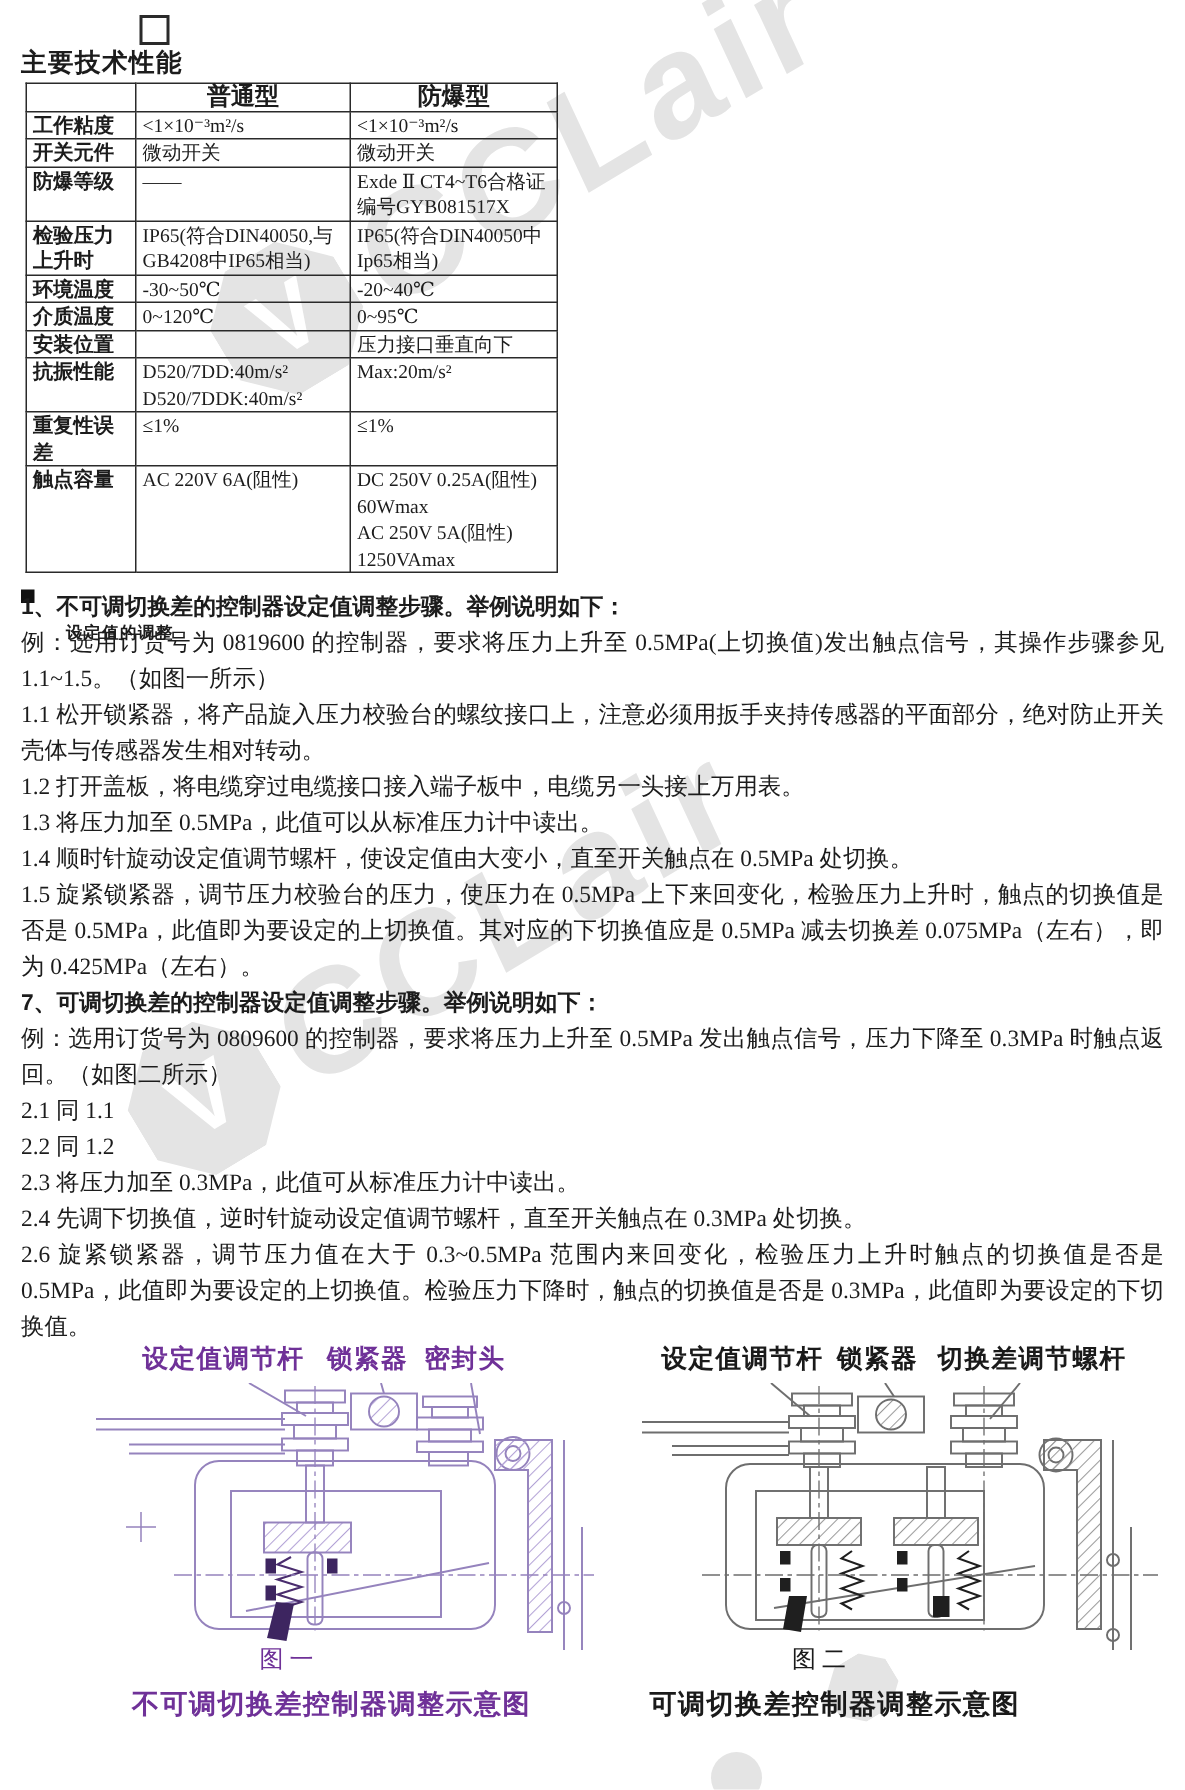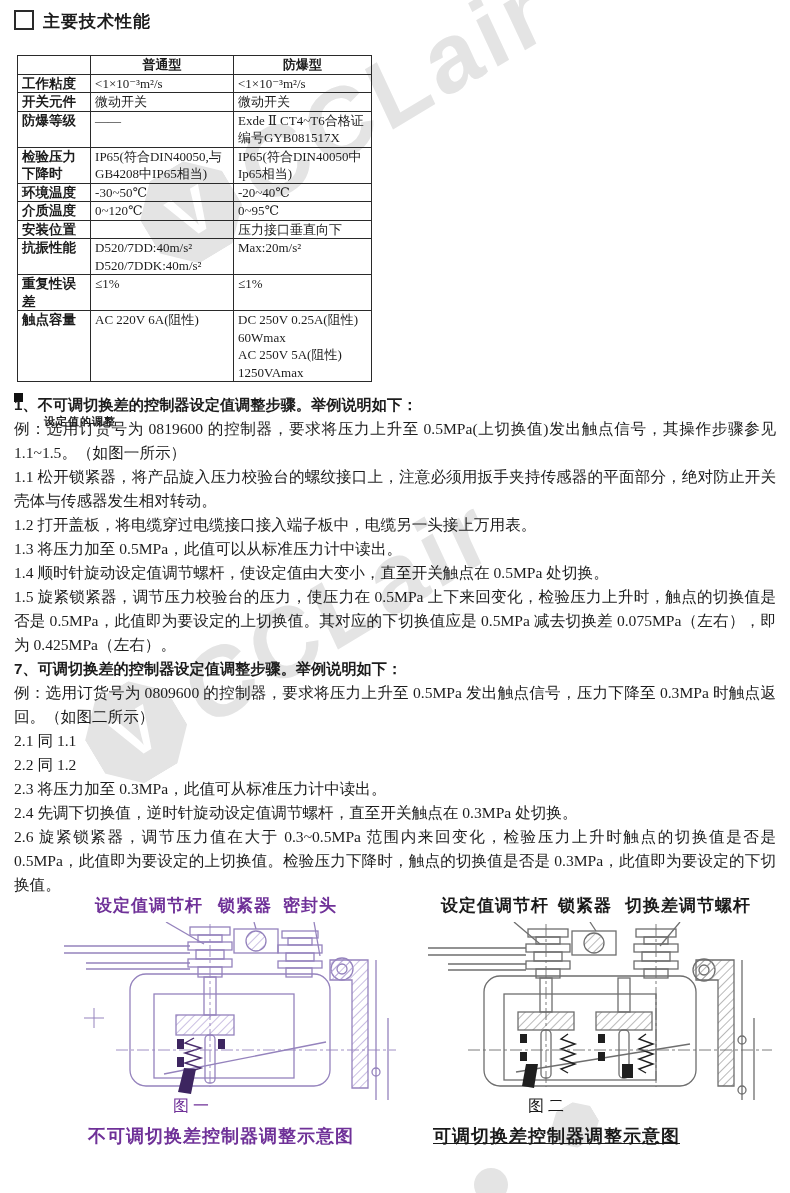--- a/index.html
+++ b/index.html
@@ -13,30 +13,30 @@
   .wm-text{font-family:"Liberation Sans","DejaVu Sans",sans-serif;font-weight:700;
            font-size:96px;letter-spacing:5px;color:#e4e4e4;transform:skewX(-6deg);}
   .wm-logo{width:96px;height:96px;background:#e4e4e4;flex:0 0 auto;
            clip-path:polygon(30% 0,70% 0,100% 30%,100% 70%,70% 100%,30% 100%,0 70%,0 30%);
            display:flex;align-items:center;justify-content:center;}
   .wm-logo span{color:#ffffff;font-family:"Liberation Sans","DejaVu Sans",sans-serif;
                 font-weight:700;font-size:62px;}
   .wm-frag{position:absolute;background:#e4e4e4;z-index:1;pointer-events:none;}
 
   
-  .hdr{position:absolute;left:14px;top:10px;z-index:2;display:flex;align-items:flex-start;}
+  .hdr{position:absolute;left:14px;top:10px;z-index:2;display:flex;align-items:flex-end;flex-direction:column;}
   .chk{width:16px;height:16px;border:2px solid #2a2a2a;background:#fff;margin-right:9px;}
   .hdr-title{font-size:17px;font-weight:700;letter-spacing:1px;}
 
   
   table.spec{position:absolute;left:17px;top:55px;width:355px;border-collapse:collapse;z-index:2;
              font-size:13px;line-height:17.5px;}
   table.spec th,table.spec td{border:1px solid #2a2a2a;padding:0 4px;vertical-align:top;text-align:left;}
   table.spec thead th{text-align:center;font-family:Liberation Serif, serif;
-                      font-weight:700;font-size:13px;}
+                      font-weight:700;font-size:16px;}
   table.spec th.rl{font-family:"Liberation Sans","DejaVu Sans",sans-serif;font-weight:700;
                    font-size:13.5px;width:66px;}
   table.spec col.c1{width:71px;} table.spec col.c2{width:144px;} table.spec col.c3{width:140px;}
 
   
   .sec2{position:absolute;left:14px;top:366px;z-index:2;display:flex;align-items:center;}
   .sqb{width:9px;height:9px;background:#111;margin-right:21px;}
   .sec2-title{font-size:11px;font-weight:700;letter-spacing:1px;margin-top:48px;}
 
   
@@ -49,21 +49,21 @@
   .fig{position:absolute;top:894px;width:362px;height:266px;z-index:2;}
   .fig1{left:58px;} .fig2{left:428px;}
   .fig-labels{position:relative;height:26px;font-size:17px;font-weight:700;white-space:nowrap;}
   .fig-labels span{position:absolute;top:0;letter-spacing:1px;}
   .fig1 .fig-labels span,.fig1 .fig-cap,.fig1 .fig-title{color:#6f3198;}
   .fig2 .fig-labels span,.fig2 .fig-cap,.fig2 .fig-title{color:#1a1a1a;}
   .fig svg{display:block;margin-top:2px;}
   .fig-cap{position:absolute;top:202px;width:120px;text-align:center;font-size:16px;letter-spacing:4px;}
   .fig1 .fig-cap{left:75px;} .fig2 .fig-cap{left:60px;text-align:center;}
   .fig-title{position:absolute;top:230px;font-size:18px;font-weight:700;letter-spacing:1px;white-space:nowrap;text-align:center;}
-  .fig1 .fig-title{left:30px;} .fig2 .fig-title{left:5px;text-decoration:underline;}
+  .fig1 .fig-title{left:30px;} .fig2 .fig-title{left:5px;}
 </style>
 </head>
 <body>
 
 <div class="wm" style="left:150px;top:182px;transform:rotate(-31deg);">
   <div class="wm-logo">
       <span>V</span>
     </div>
   <div class="wm-text">CCLair</div>
 </div>
@@ -118,21 +118,21 @@
       <th class="rl">防爆等级</th>
       <td>
           <div>——</div>
         </td>
       <td>
           <div>Exde Ⅱ CT4~T6合格证</div>
           <div>编号GYB081517X</div>
         </td>
     </tr>
     <tr>
-      <th class="rl">检验压力下降时</th>
+      <th class="rl">检验压力上升时</th>
       <td>
           <div>IP65(符合DIN40050,与</div>
           <div>GB4208中IP65相当)</div>
         </td>
       <td>
           <div>IP65(符合DIN40050中</div>
           <div>Ip65相当)</div>
         </td>
     </tr>
     <tr>

